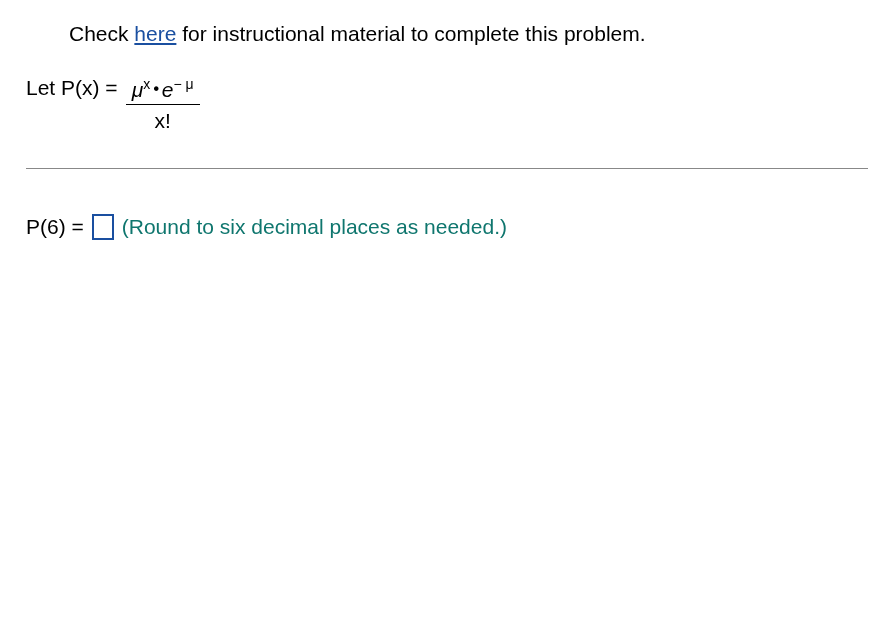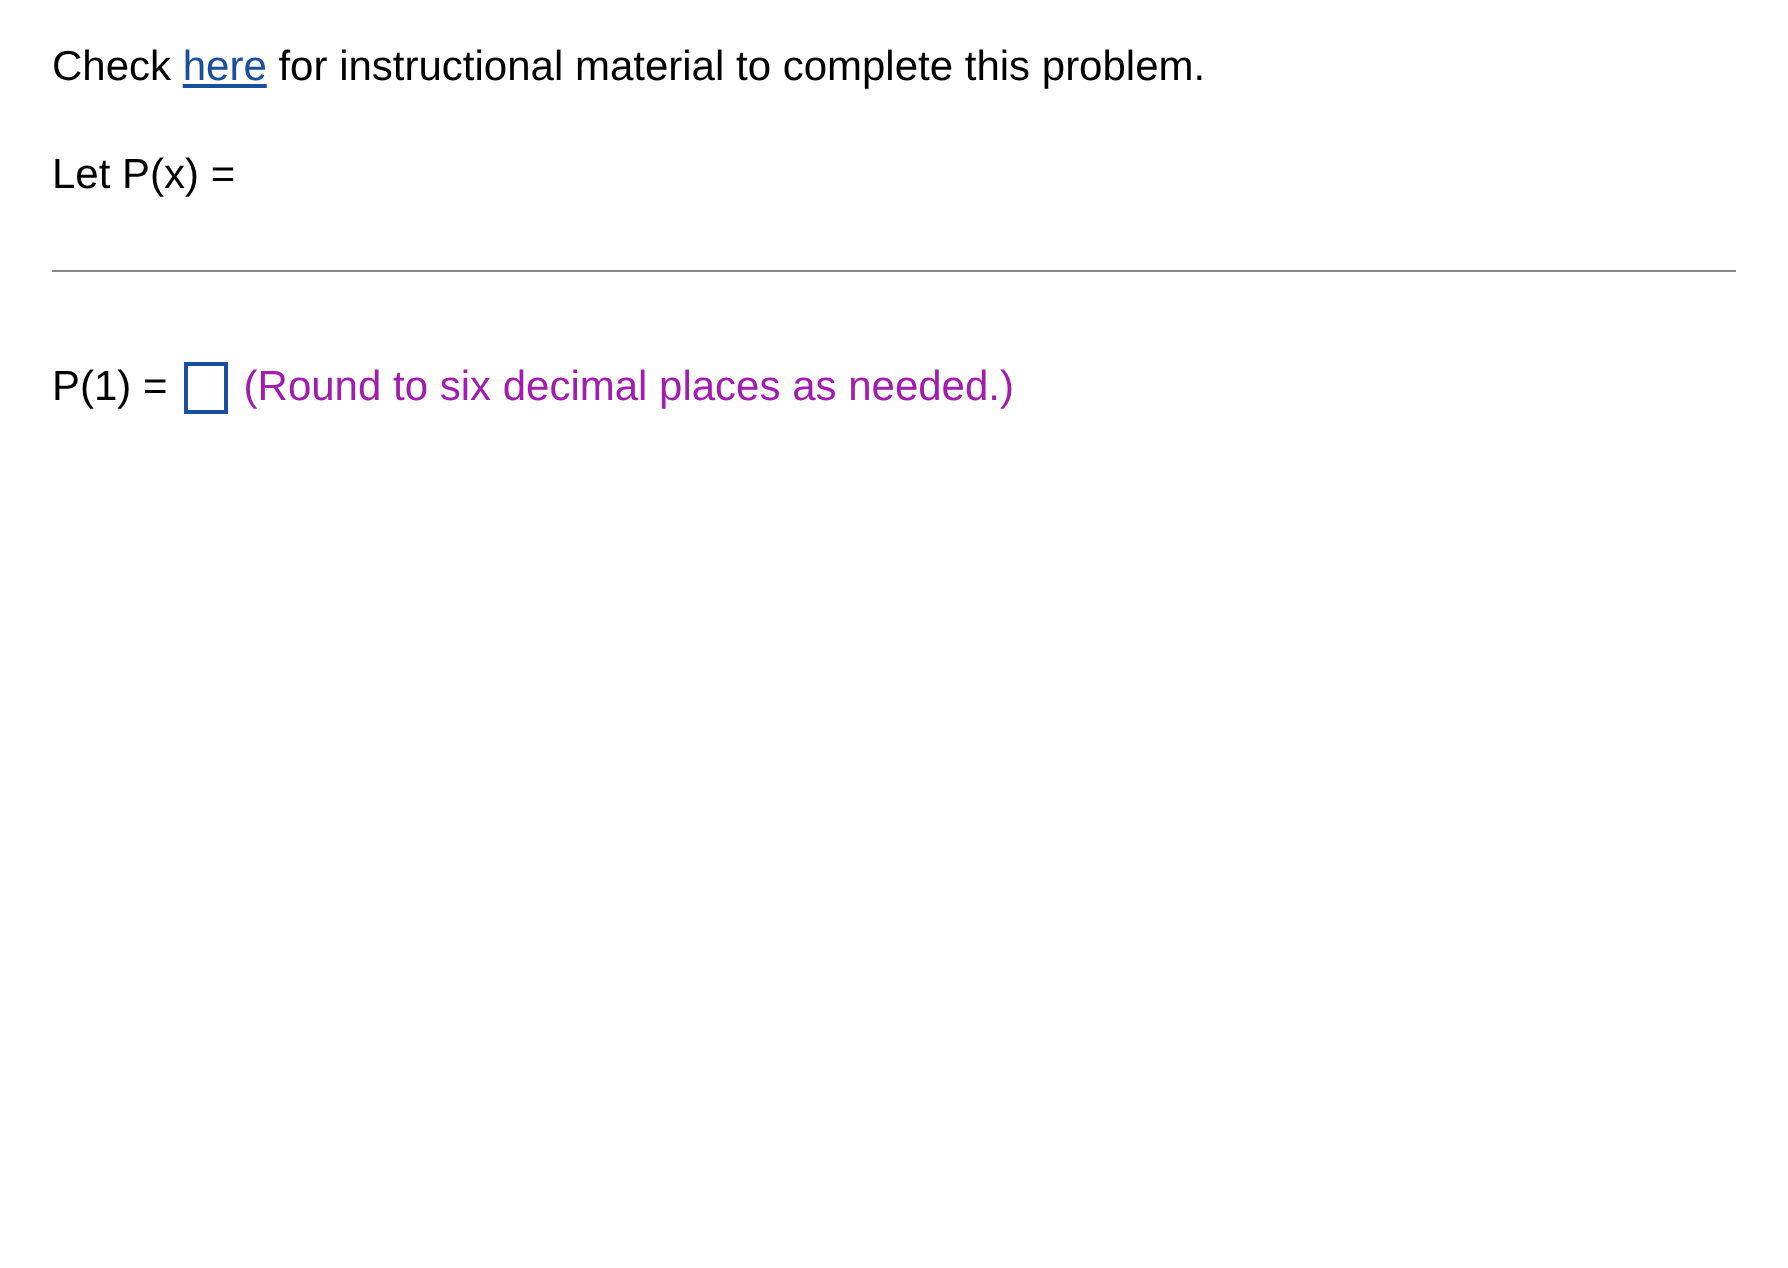--- a/index.html
+++ b/index.html
@@ -7,20 +7,21 @@
       font-size: 21px;
       color: #000;
       margin: 0;
       padding: 22px 26px;
       width: 894px;
       height: 634px;
       box-sizing: border-box;
     }
     .instruction-line {
       margin-bottom: 30px;
+      margin-left: 43px;
     }
     .instruction-line a {
       color: #1a4fa0;
       text-decoration: underline;
     }
     .formula-line {
       display: flex;
       align-items: flex-start;
       margin-bottom: 35px;
     }
@@ -68,21 +69,21 @@
       height: 26px;
       border: 2px solid #1a4fa0;
       margin: 0 8px;
       display: inline-block;
       box-sizing: border-box;
       font-size: 16px;
       text-align: center;
       padding: 0;
     }
     .round-note {
-      color: #a21caf;
+      color: #0f766e;
     }
     .italic {
       font-style: italic;
     }
     .dot {
       position: relative;
       top: -3px;
       font-size: 16px;
       font-weight: bold;
       margin: 0 3px;
@@ -90,21 +91,28 @@
   </style>
 </head>
 <body>
 
 <div class="instruction-line">
   <span>Check </span><a href="#">here</a><span> for instructional material to complete this problem.</span>
 </div>
 
 <div class="formula-line">
   <span class="let-text">Let P(x) = </span>
+  <span class="fraction">
+    <span class="frac-num">
+      <span>μ</span><sup>x</sup><span class="dot">•</span><span class="italic">e</span><sup>− μ</sup>
+    </span>
+    <span class="frac-bar"></span>
+    <span class="frac-den">x!</span>
+  </span>
 </div>
 
 <hr class="divider">
 
 <div class="answer-line">
-  <span>P(1) = </span>
+  <span>P(6) = </span>
   <input type="text" class="answer-input" value="" style="">
   <span class="round-note">(Round to six decimal places as needed.)</span>
 </div>
 
 </body></html>

